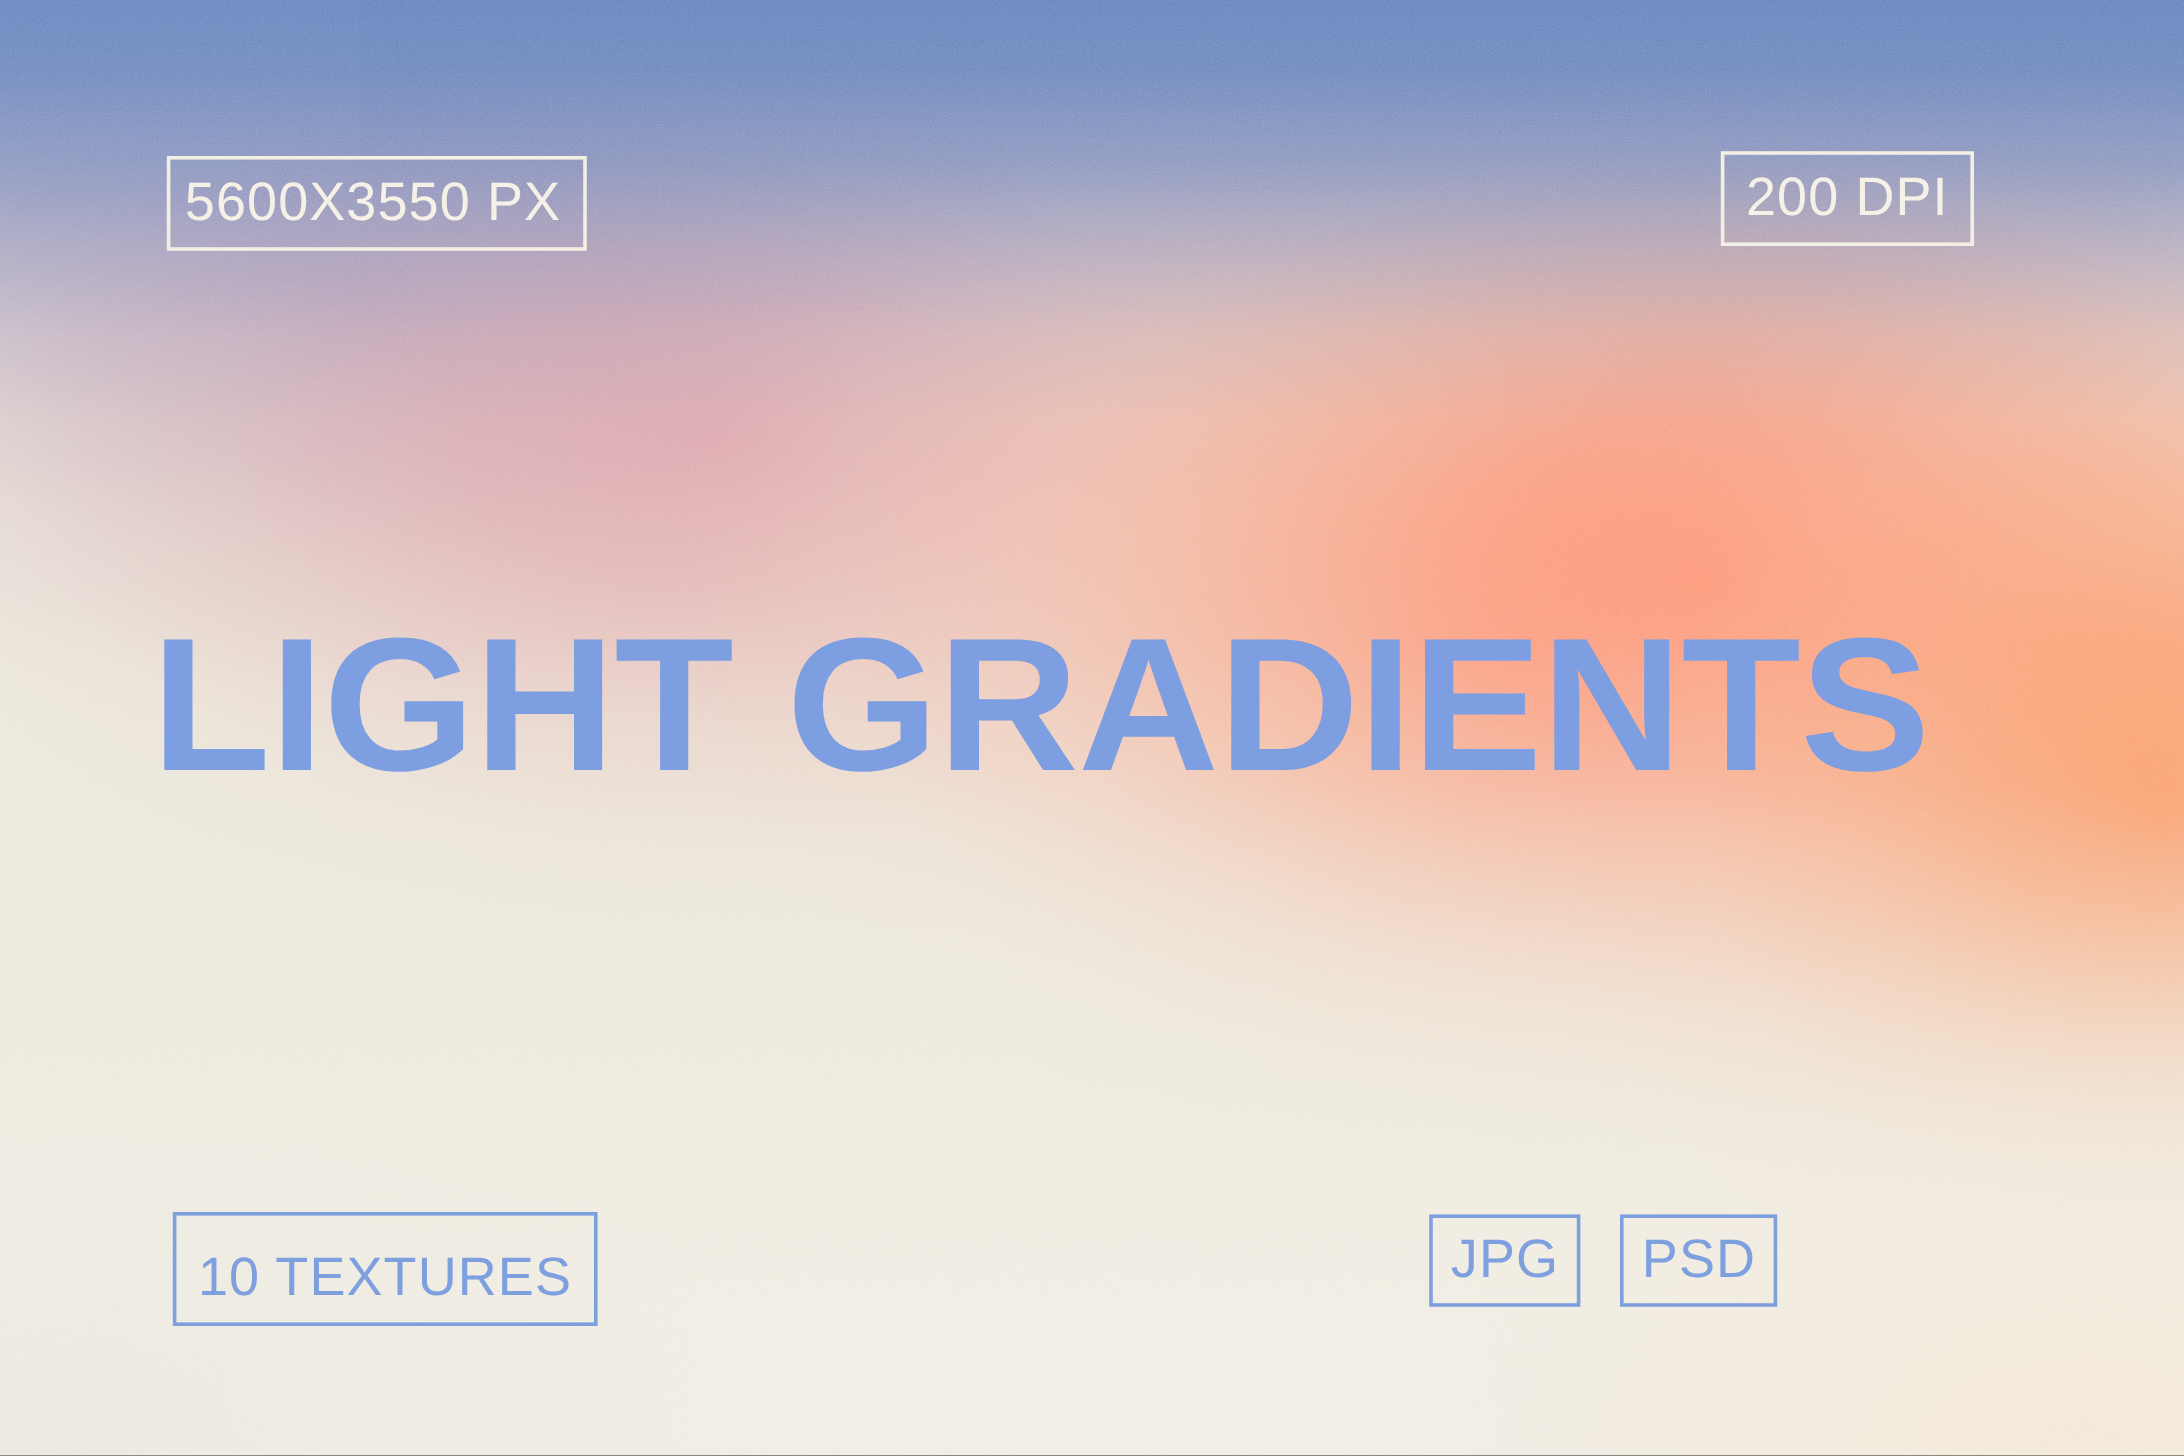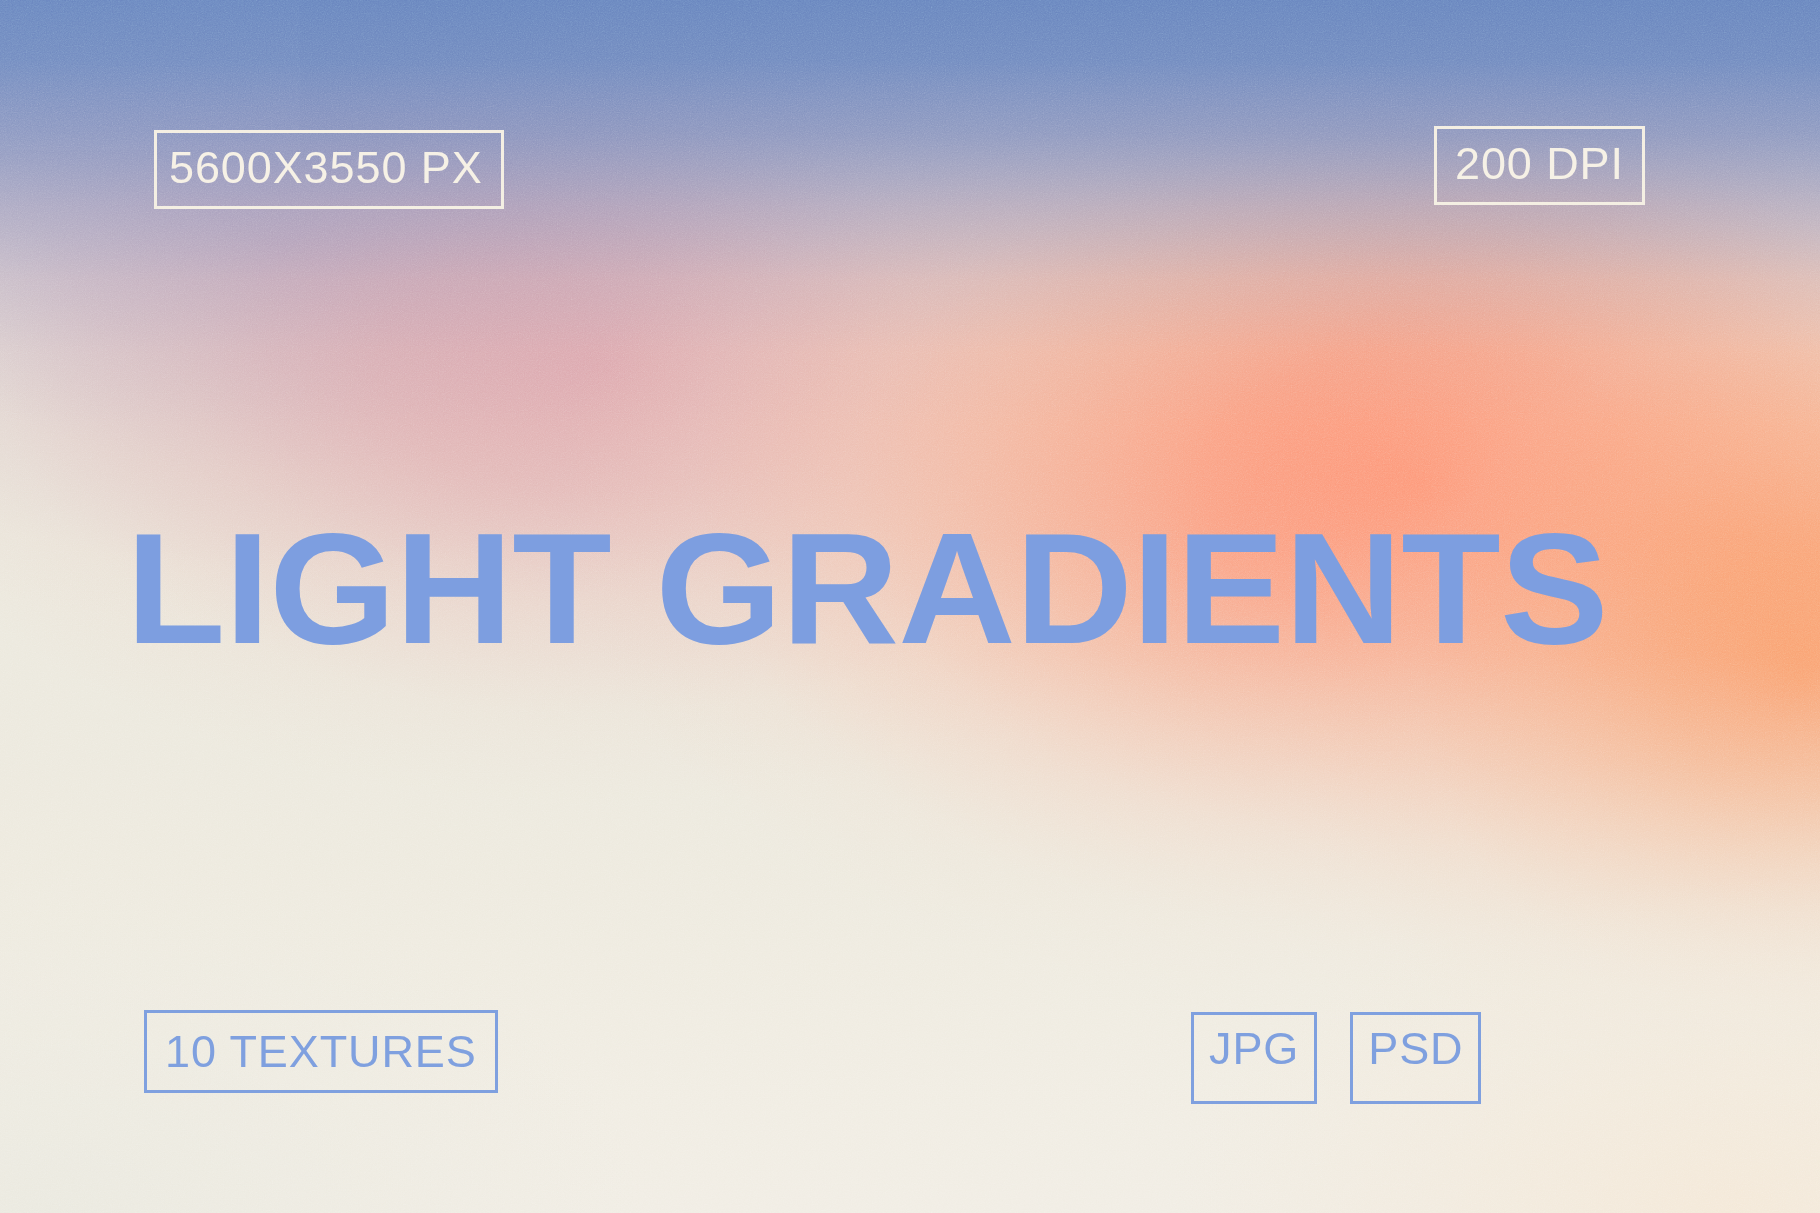--- a/index.html
+++ b/index.html
@@ -180,37 +180,37 @@
     font-size: 45px;
     font-weight: 400;
     padding: 12px 18px 16px 18px;
   }
 
   .badge-blue {
     border: 3px solid #7fa0df;
     color: #7fa0df;
     font-size: 45px;
     font-weight: 400;
-    padding: 16px 18px 16px 18px;
-  }
-
-  #badge-dimensions { left: 154px; top: 130px; padding-left: 12px; }
+    padding: 28px 18px 16px 18px;
+  }
+
+  #badge-dimensions { left: 139px; top: 130px; padding-left: 12px; }
   #badge-dpi        { left: 1434px; top: 126px; }
   #badge-textures   { left: 144px; top: 1010px; }
 
   .format-row {
     position: absolute;
     left: 1191px;
     top: 1012px;
     display: flex;
     gap: 33px;
   }
   .format-row .badge-blue {
     position: static;
-    padding: 11px 15px 30px 15px;
+    padding: 11px 15px 15px 15px;
   }
 
   
   .title {
     position: absolute;
     left: 126px;
     top: 509px;
     color: #7d9ee0;
     font-family: "Liberation Sans", "DejaVu Sans", sans-serif;
     font-weight: 700;

